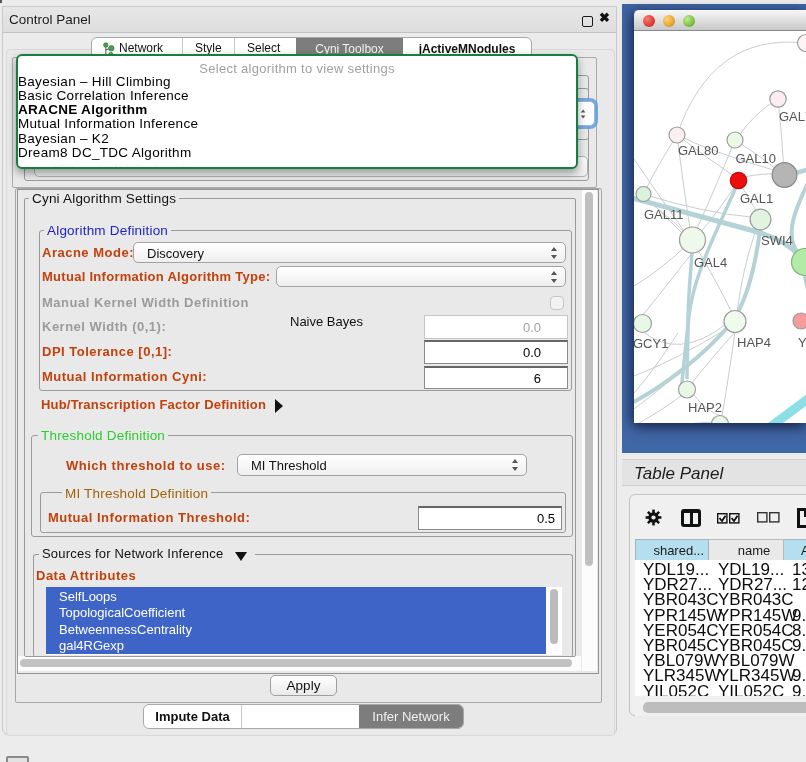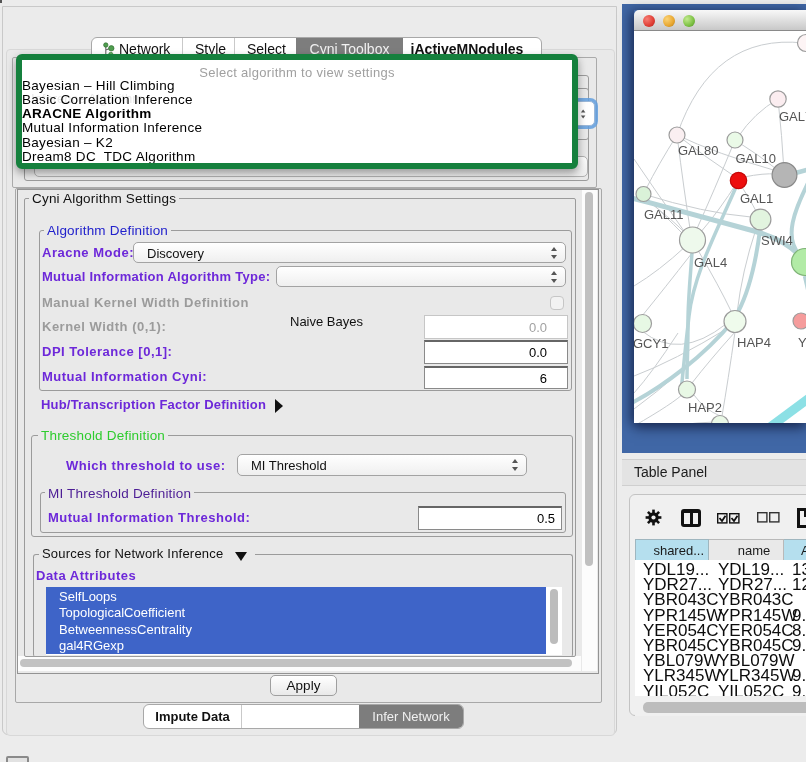--- a/index.html
+++ b/index.html
@@ -3,34 +3,39 @@
 <style>
 html,body{margin:0;padding:0;}
 body{width:806px;height:762px;background:#ececec;font-family:"Liberation Sans",sans-serif;overflow:hidden;position:relative;}
 .abs{position:absolute;}
 .b{font-weight:bold;}
 .combo{position:absolute;background:linear-gradient(#ffffff,#efefef);border:1px solid #a3a3a3;border-radius:5px;box-sizing:border-box;font-size:13px;color:#111;}
 .combo .ct{position:absolute;top:50%;transform:translateY(-50%);white-space:nowrap;}
 .arr{position:absolute;right:7px;top:50%;width:7px;height:14px;transform:translateY(-50%);}
 .arr:before{content:"";position:absolute;left:0;top:1px;border-left:3.5px solid transparent;border-right:3.5px solid transparent;border-bottom:4.5px solid #555;}
 .arr:after{content:"";position:absolute;left:0;bottom:1px;border-left:3.5px solid transparent;border-right:3.5px solid transparent;border-top:4.5px solid #555;}
-.tf{position:absolute;background:#fff;box-sizing:border-box;font-size:13px;text-align:right;padding-right:20px;color:#000;}
+.tf{position:absolute;background:#fff;box-sizing:border-box;font-size:13px;text-align:right;padding-right:26px;color:#000;}
 .grp{position:absolute;border:1px solid #9b9b9b;border-radius:3px;box-sizing:border-box;}
 .glab{position:absolute;background:#e9e9e9;padding:0 3px;font-size:13.5px;letter-spacing:0.2px;white-space:nowrap;}
-.flab{position:absolute;font-size:13px;letter-spacing:0.5px;font-weight:bold;color:#6d28d9;white-space:nowrap;}
+.flab{position:absolute;font-size:13px;letter-spacing:0.5px;font-weight:bold;color:#c2410c;white-space:nowrap;}
 </style></head>
 <body>
 <div class="abs" style="left:0;top:0;width:2px;height:3px;background:#555;"></div>
 
 <div class="abs" id="lwin" style="left:2px;top:6px;width:615px;height:729px;background:#ebebeb;border:1px solid #c9c9c9;box-sizing:border-box;border-radius:0 0 6px 6px;">
 
+  <div class="abs" style="left:0;top:0;width:100%;height:25px;background:linear-gradient(#e7e7e7,#dedede);border-bottom:1px solid #c2c2c2;">
+    <div class="abs" style="left:6px;top:5px;font-size:13.5px;color:#1c1c1c;">Control Panel</div>
+    <div class="abs" style="left:579px;top:9px;width:9px;height:9px;border:1.5px solid #1a1a1a;border-radius:2px;"></div>
+    <div class="abs" style="left:596px;top:3px;font-size:13px;font-weight:bold;color:#111;">✖</div>
+  </div>
 
   <div class="abs" style="left:3px;top:42px;width:607px;height:685px;border:1px solid #d8d8d8;border-radius:4px;background:#e9e9e9;"></div>
 
-  <div class="abs" style="left:88px;top:30px;width:439px;height:22px;background:#fff;border:1px solid #a8a8a8;border-radius:6px;overflow:hidden;font-size:14px;color:#111;padding-left:10px;">
+  <div class="abs" style="left:88px;top:30px;width:439px;height:22px;background:#fff;border:1px solid #a8a8a8;border-radius:6px;overflow:hidden;font-size:12px;color:#111;">
     <div class="abs" style="left:0;top:0;width:202px;height:22px;"></div>
     <div class="abs" style="left:90px;top:0;width:1px;height:22px;background:#c9c9c9;"></div>
     <div class="abs" style="left:142px;top:0;width:1px;height:22px;background:#c9c9c9;"></div>
     <svg class="abs" style="left:11px;top:4px;" width="14" height="16" viewBox="0 0 14 16">
       <path d="M2.8 4 L2.8 12.5 L7.5 12.5 M2.8 8 L7.5 6.3" stroke="#666" stroke-width="1.1" fill="none"></path>
       <circle cx="2.8" cy="3" r="2.2" fill="#4f9e4f" stroke="#337033" stroke-width="0.7"></circle>
       <circle cx="8.3" cy="6.3" r="2.7" fill="#4f9e4f" stroke="#337033" stroke-width="0.7"></circle>
       <circle cx="7.8" cy="12.5" r="2.2" fill="#63ad63" stroke="#3c7c3c" stroke-width="0.7"></circle>
     </svg>
     <div class="abs" style="left:27px;top:3px;">Network</div>
@@ -93,21 +98,21 @@
   <div class="grp" style="left:31px;top:435px;width:542px;height:102px;"></div>
   <div class="glab" style="left:38px;top:428px;color:#2ecc2e;">Threshold Definition</div>
 
   <div class="flab" style="left:66px;top:458px;">Which threshold to use:</div>
   <div class="combo" style="left:237px;top:454px;width:290px;height:22px;">
       <span class="ct" style="left:13px;">MI Threshold</span>
       <div class="arr"></div>
     </div>
 
   <div class="grp" style="left:40px;top:492px;width:526px;height:41px;"></div>
-  <div class="glab" style="left:45px;top:486px;color:#4c1d95;">MI Threshold Definition</div>
+  <div class="glab" style="left:62px;top:486px;color:#a16207;">MI Threshold Definition</div>
   <div class="flab" style="left:48px;top:510px;">Mutual Information Threshold:</div>
   <div class="tf" style="left:418px;top:506px;width:144px;height:24px;border:1px solid #8a8a8a;border-top:2px solid #666;line-height:22px;padding-right:6px;">0.5</div>
 
   <div class="grp" style="left:33px;top:554px;width:540px;height:103px;border-bottom:none;"></div>
   <div class="glab" style="left:39px;top:546px;color:#111;font-size:13px;">Sources for Network Inference</div>
   <div class="abs" style="left:225px;top:548px;width:30px;height:13px;background:#e9e9e9;"></div>
   <div class="abs" style="left:235px;top:552px;width:0;height:0;border-left:6.5px solid transparent;border-right:6.5px solid transparent;border-top:9px solid #111;"></div>
   <div class="flab" style="left:36px;top:568px;">Data Attributes</div>
   <div class="abs" style="left:46px;top:587px;width:516px;height:68px;background:#fff;overflow:hidden;">
     <div class="abs" style="left:0;top:0;width:500px;height:67px;background:#3e64c8;color:#fff;font-size:13px;">
@@ -123,21 +128,21 @@
 
   <div class="abs" style="left:143px;top:704px;width:319px;height:23px;background:#fff;border:1px solid #a8a8a8;border-radius:6px;overflow:hidden;font-size:13px;font-weight:bold;color:#111;">
     <div class="abs" style="left:97px;top:0;width:1px;height:23px;background:#c9c9c9;"></div>
     <div class="abs" style="left:0;top:0;width:97px;height:23px;text-align:center;line-height:23px;">Impute Data</div>
     <div class="abs" style="left:215px;top:0;width:104px;height:23px;background:#7d7d7d;color:#f0f0f0;text-align:center;line-height:23px;font-weight:normal;">Infer Network</div>
   </div>
 </div>
 
 <div class="abs" style="left:6px;top:756px;width:19px;height:12px;background:#e2e2e2;border:2px solid #8a8a8a;border-radius:2px;"></div>
 
-<div class="abs" style="left:16px;top:54px;width:562px;height:115px;background:#ffffff;border:6px solid #15803d;border-radius:6px;box-shadow:0 4px 9px rgba(0,0,0,0.38);box-sizing:border-box;z-index:50;overflow:hidden;">
+<div class="abs" style="left:16px;top:54px;width:562px;height:115px;background:#ffffff;border:2px solid #15803d;border-radius:6px;box-shadow:0 4px 9px rgba(0,0,0,0.38);box-sizing:border-box;z-index:50;overflow:hidden;">
   <div class="abs" style="left:0;top:5px;width:100%;text-align:center;font-size:13px;letter-spacing:0.3px;color:#a0a0a0;">Select algorithm to view settings</div>
   <div class="abs" style="left:9px;top:31px;font-size:13px;color:#e9e9e9;">Inference Algorithm</div>
   <div class="abs" style="left:22px;top:106px;font-size:13px;color:#f1f1f1;">galFiltered.sif default node</div>
   <div class="abs" style="left:0px;top:18.5px;font-size:13.5px;letter-spacing:0.3px;color:#000;line-height:14.3px;white-space:nowrap;">Bayesian – Hill Climbing<br>Basic Correlation Inference<br><span class="b">ARACNE Algorithm</span><br>Mutual Information Inference<br>Bayesian – K2<br>Dream8 DC_TDC Algorithm</div>
 </div>
 
 <div class="abs" style="left:622px;top:4px;width:184px;height:449px;background:#4067a6;"></div>
 <div class="abs" style="left:634px;top:10px;width:172px;height:413px;box-shadow:0 5px 12px rgba(0,0,25,0.5), -4px 0 10px rgba(0,0,25,0.3);">
   <div class="abs" style="left:0;top:0;width:100%;height:21px;background:linear-gradient(#f8f8f8,#c8c8c8);border-bottom:1px solid #8a8a8a;border-radius:5px 0 0 0;box-sizing:border-box;">
     <div class="abs" style="left:9px;top:4.5px;width:12px;height:12px;border-radius:50%;background:radial-gradient(circle at 4px 4px,#f77d74,#df3d33 60%,#a5251e);"></div>
@@ -216,21 +221,21 @@
       <text x="-1" y="316.5">GCY1</text>
       <text x="103" y="316">HAP4</text>
       <text x="164" y="316">Y</text>
       <text x="54" y="381">HAP2</text>
     </g>
   </svg>
   </div>
 </div>
 
 <div class="abs" style="left:622px;top:459px;width:184px;height:25px;background:#e3e3e3;border-top:1px solid #cfcfcf;border-bottom:1px solid #cfcfcf;">
-  <div class="abs" style="left:12px;top:4px;font-size:14px;color:#1c1c1c;">Table Panel</div>
+  <div class="abs" style="left:12px;top:4px;font-size:17px;color:#1c1c1c;font-style:italic;">Table Panel</div>
 </div>
 <div id="tablezone">
   <div class="abs" style="left:629px;top:494px;width:200px;height:222px;background:#f0f0f0;border:1px solid #c3c3c3;border-radius:6px;box-sizing:border-box;"></div>
   <svg class="abs" style="left:645px;top:509px;" width="17" height="17" viewBox="0 0 17 17">
     <g fill="#111">
         <circle cx="8.5" cy="8.5" r="5.2"></circle>
     <g stroke="#111" stroke-width="2.6">
       <line x1="8.5" y1="0.6" x2="8.5" y2="16.4"></line>
           <line x1="0.6" y1="8.5" x2="16.4" y2="8.5"></line>
       <line x1="2.9" y1="2.9" x2="14.1" y2="14.1"></line>

